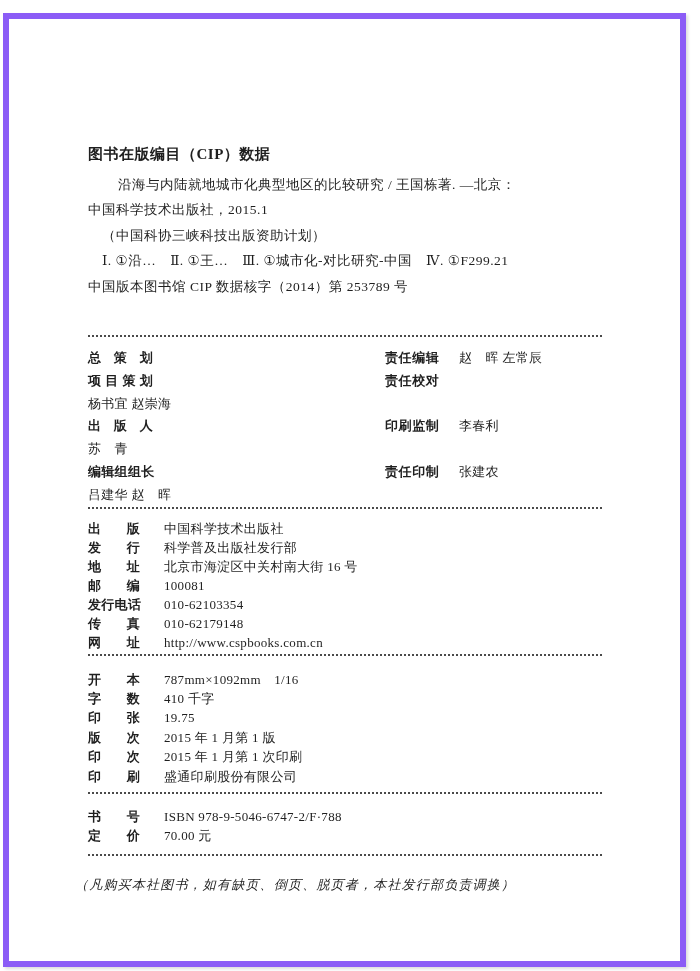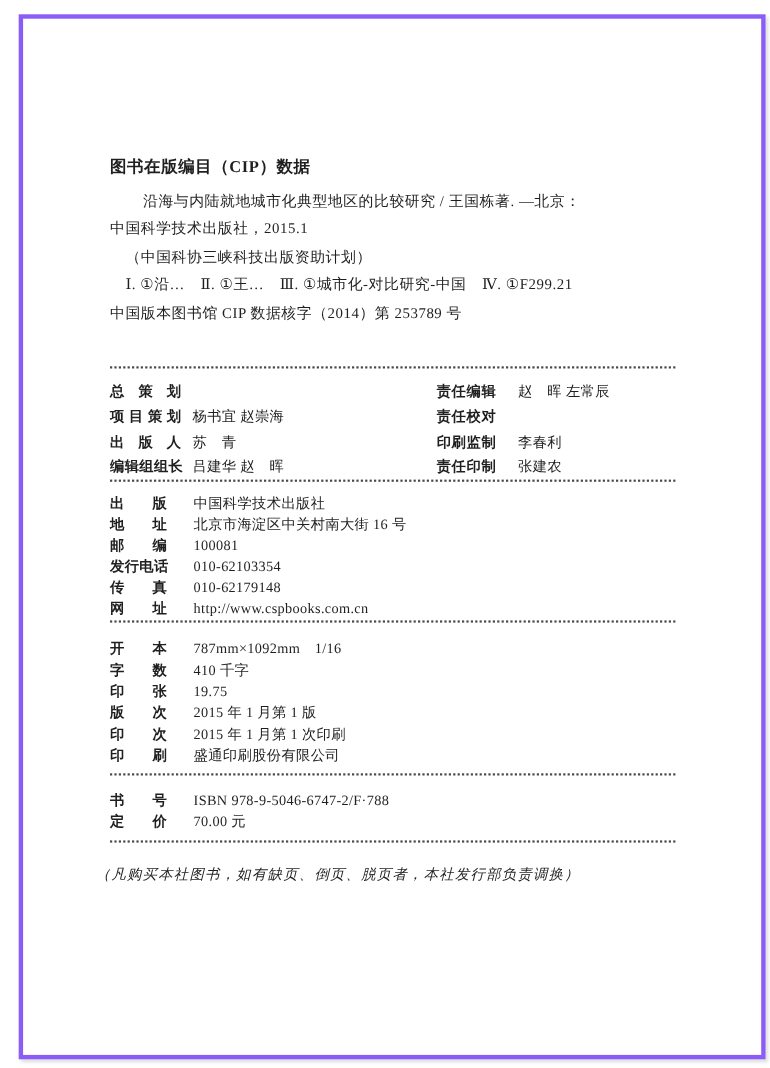--- a/index.html
+++ b/index.html
@@ -3,24 +3,24 @@
 <meta charset="utf-8">
 <style>
   html,body{
     margin:0;padding:0;
     width:700px;height:971px;
     background:#ffffff;
     font-family:"Liberation Serif","DejaVu Serif",serif;
     color:#1f1f1f;
   }
   .page{
-    position:absolute;left:17px;top:13px;
+    position:absolute;left:3px;top:13px;
     width:671px;height:942px;
     background:#ffffff;
-    border:4px solid #8b5cf6;
+    border:6px solid #8b5cf6;
     box-shadow:2px 2px 3px rgba(0,0,0,0.14);
     overflow:hidden;
   }
   .content{
     position:absolute;left:79px;top:0;width:514px;
   }
   .cip-heading{
     margin-top:125px;
     font-size:15px;font-weight:bold;
     letter-spacing:0.5px;height:20px;line-height:20px;
@@ -30,21 +30,21 @@
   .ind-lg{padding-left:30px;}
   .ind-sm{padding-left:14px;}
   .divider{
     height:0;border-top:2px dotted #4a4a4a;
     margin-top:0;
   }
   .div-1{margin-top:36px;}
   .section{font-size:13px;letter-spacing:0.3px;}
   .staff{padding:10px 0 0 0;}
   .staff-row{display:flex;line-height:22.8px;white-space:nowrap;}
-  .staff-left{width:297px;display:flex;}
+  .staff-left{width:297px;display:flex;flex-direction:column;}
   .staff-right{display:flex;}
   .lbl{
     font-weight:bold;display:inline-block;
     text-align:justify;text-align-last:justify;
   }
   .lbl-staff{width:65px;margin-right:10px;}
   .lbl-right{width:54px;margin-right:20px;}
   .lbl-info{width:52px;margin-right:24px;}
   .pub{padding:10px 0 2px 0;}
   .pub .info-row{line-height:19px;}
@@ -120,20 +120,24 @@
     </div>
 
     <div class="divider"></div>
 
     <div class="section pub">
       <div class="info-row">
         <span class="lbl lbl-info">出版</span>
         <span>中国科学技术出版社</span>
       </div>
       <div class="info-row">
+        <span class="lbl lbl-info">发行</span>
+        <span>科学普及出版社发行部</span>
+      </div>
+      <div class="info-row">
         <span class="lbl lbl-info">地址</span>
         <span>北京市海淀区中关村南大街 16 号</span>
       </div>
       <div class="info-row">
         <span class="lbl lbl-info">邮编</span>
         <span>100081</span>
       </div>
       <div class="info-row">
         <span class="lbl lbl-info">发行电话</span>
         <span>010-62103354</span>

